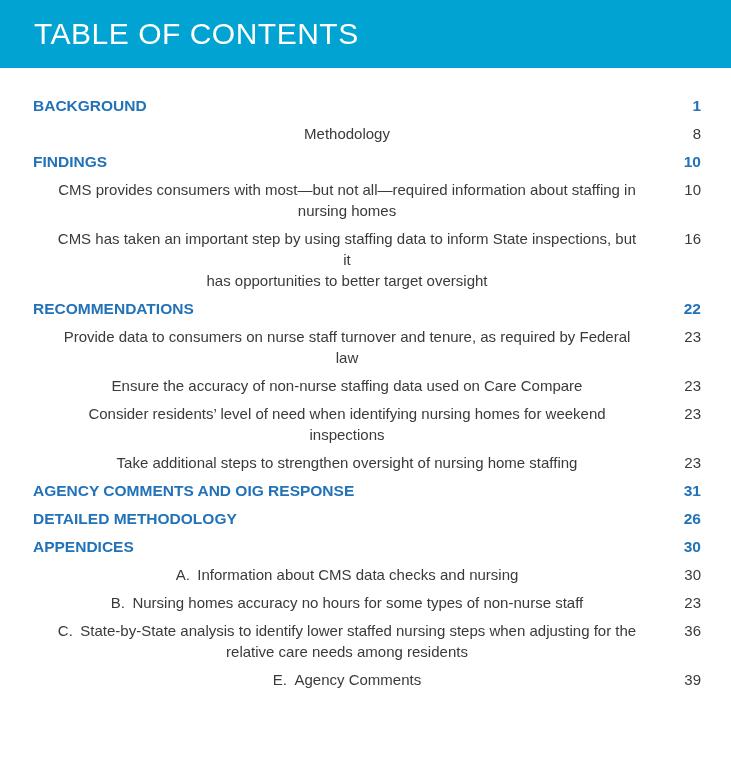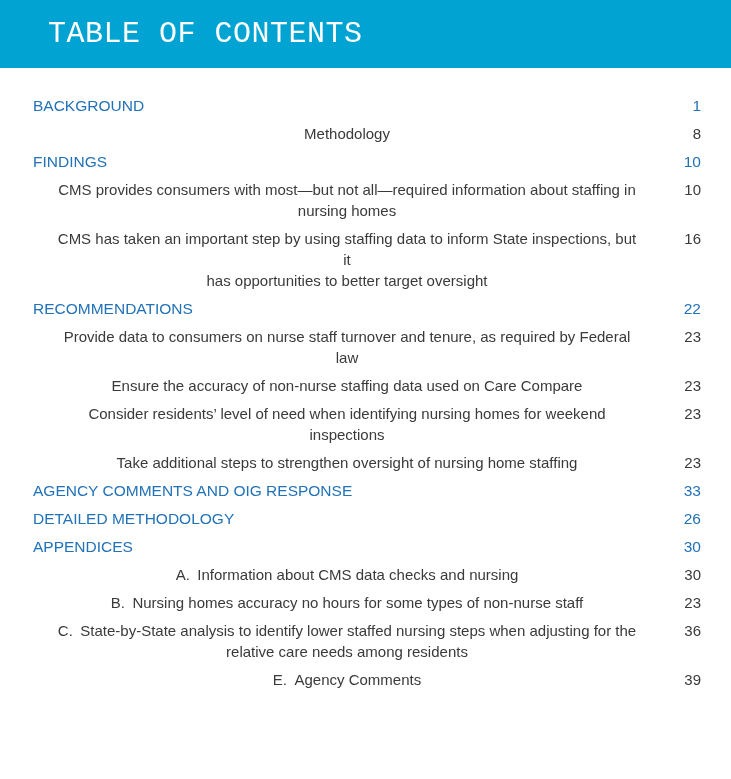--- a/index.html
+++ b/index.html
@@ -9,22 +9,21 @@
     background: #ffffff;
     overflow: hidden;
     font-family: "Liberation Sans", sans-serif;
   }
   .banner {
     height: 68px;
     width: 731px;
     background: #00a3d2;
     display: flex;
     align-items: center;
-    padding-left: 48px;
-    font-family: Liberation Mono, monospace;
+    padding-left: 34px;
   }
   .banner-title {
     color: #ffffff;
     font-size: 30px;
     font-weight: 400;
     letter-spacing: 0.5px;
   }
   .toc {
     padding: 27px 30px 0 33px;
   }
@@ -43,21 +42,21 @@
   }
   .toc-page {
     min-width: 36px;
     text-align: right;
     line-height: 21px;
     flex: 0 0 auto;
   }
   .toc-row.h .toc-text,
   .toc-row.h .toc-page {
     color: #2272b8;
-    font-weight: normal;
+    font-weight: bold;
     font-size: 15.5px;
   }
   .toc-row.s .toc-text,
   .toc-row.s .toc-page {
     color: #3a3a3a;
     font-weight: normal;
     font-size: 15px;
   }
   .toc-row.s .toc-text {
     padding-left: 20px;
@@ -121,21 +120,21 @@
     <span class="toc-page">23</span>
   </div>
 
   <div class="toc-row s">
     <span class="toc-text">Take additional steps to strengthen oversight of nursing home staffing</span>
     <span class="toc-page">23</span>
   </div>
 
   <div class="toc-row h">
     <span class="toc-text">AGENCY COMMENTS AND OIG RESPONSE</span>
-    <span class="toc-page">33</span>
+    <span class="toc-page">31</span>
   </div>
 
   <div class="toc-row h">
     <span class="toc-text">DETAILED METHODOLOGY</span>
     <span class="toc-page">26</span>
   </div>
 
   <div class="toc-row h">
     <span class="toc-text">APPENDICES</span>
     <span class="toc-page">30</span>

